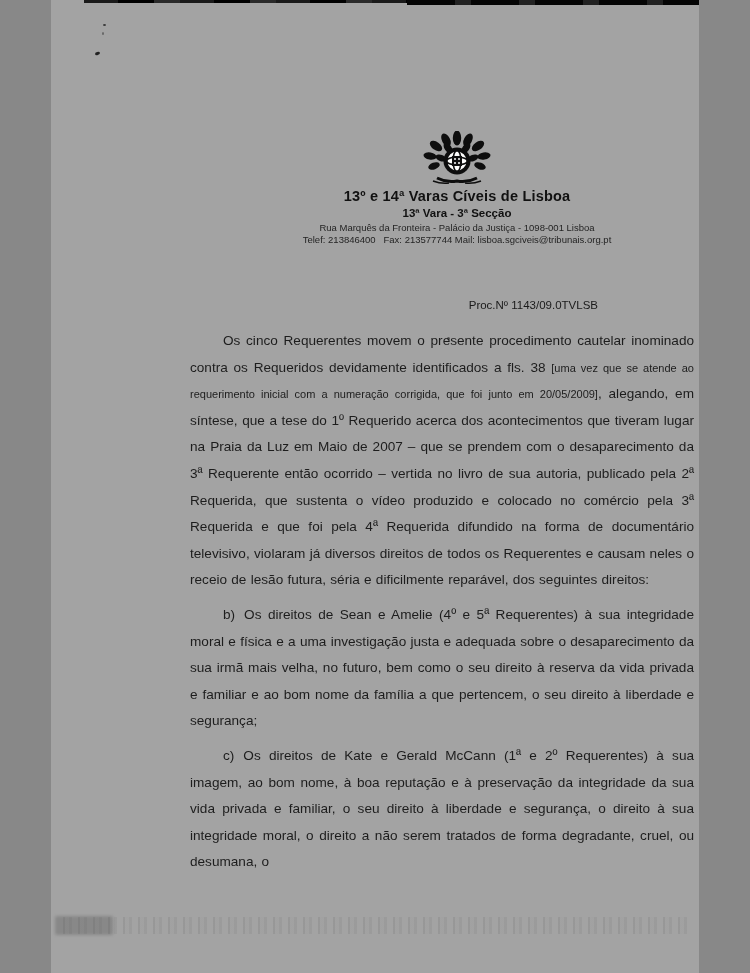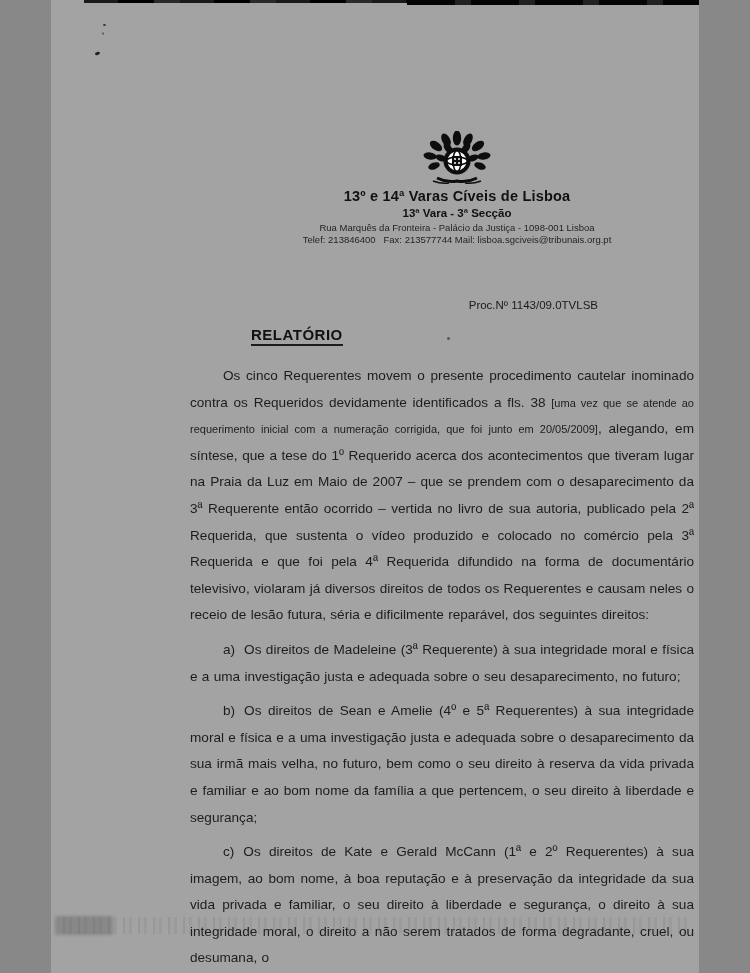--- a/index.html
+++ b/index.html
@@ -115,26 +115,22 @@
     </svg>
     <div class="court-name">13º e 14ª Varas Cíveis de Lisboa</div>
     <div class="court-section">13ª Vara - 3ª Secção</div>
     <div class="addr">Rua Marquês da Fronteira - Palácio da Justiça - 1098-001 Lisboa</div>
     <div class="contacts">Telef: 213846400&nbsp;&nbsp; Fax: 213577744 Mail: lisboa.sgciveis@tribunais.org.pt</div>
   </div>
 
   <div class="proc">Proc.Nº 1143/09.0TVLSB</div>
 
   <div class="docbody">
-    <div>
-      <span class="doc-title">RELATÓRIO</span>
-    </div>
 
     <p class="para"><span>Os cinco Requerentes movem o presente procedimento cautelar inominado contra os Requeridos devidamente identificados a fls. 38 </span><span class="small-note">[uma vez que se atende ao requerimento inicial com a numeração corrigida, que foi junto em 20/05/2009]</span><span>, alegando, em síntese, que a tese do 1º Requerido acerca dos acontecimentos que tiveram lugar na Praia da Luz em Maio de 2007 – que se prendem com o desaparecimento da 3ª Requerente então ocorrido – vertida no livro de sua autoria, publicado pela 2ª Requerida, que sustenta o vídeo produzido e colocado no comércio pela 3ª Requerida e que foi pela 4ª Requerida difundido na forma de documentário televisivo, violaram já diversos direitos de todos os Requerentes e causam neles o receio de lesão futura, séria e dificilmente reparável, dos seguintes direitos:</span></p>
 
-    <p class="para"><span class="item-marker">a)</span><span>Os direitos de Madeleine (3ª Requerente) à sua integridade moral e física e a uma investigação justa e adequada sobre o seu desaparecimento, no futuro;</span></p>
 
     <p class="para"><span class="item-marker">b)</span><span>Os direitos de Sean e Amelie (4º e 5ª Requerentes) à sua integridade moral e física e a uma investigação justa e adequada sobre o desaparecimento da sua irmã mais velha, no futuro, bem como o seu direito à reserva da vida privada e familiar e ao bom nome da família a que pertencem, o seu direito à liberdade e segurança;</span></p>
 
     <p class="para"><span class="item-marker">c)</span><span>Os direitos de Kate e Gerald McCann (1ª e 2º Requerentes) à sua imagem, ao bom nome, à boa reputação e à preservação da integridade da sua vida privada e familiar, o seu direito à liberdade e segurança, o direito à sua integridade moral, o direito a não serem tratados de forma degradante, cruel, ou desumana, o</span></p>
   </div>
 
 </div>
 
 </body></html>

